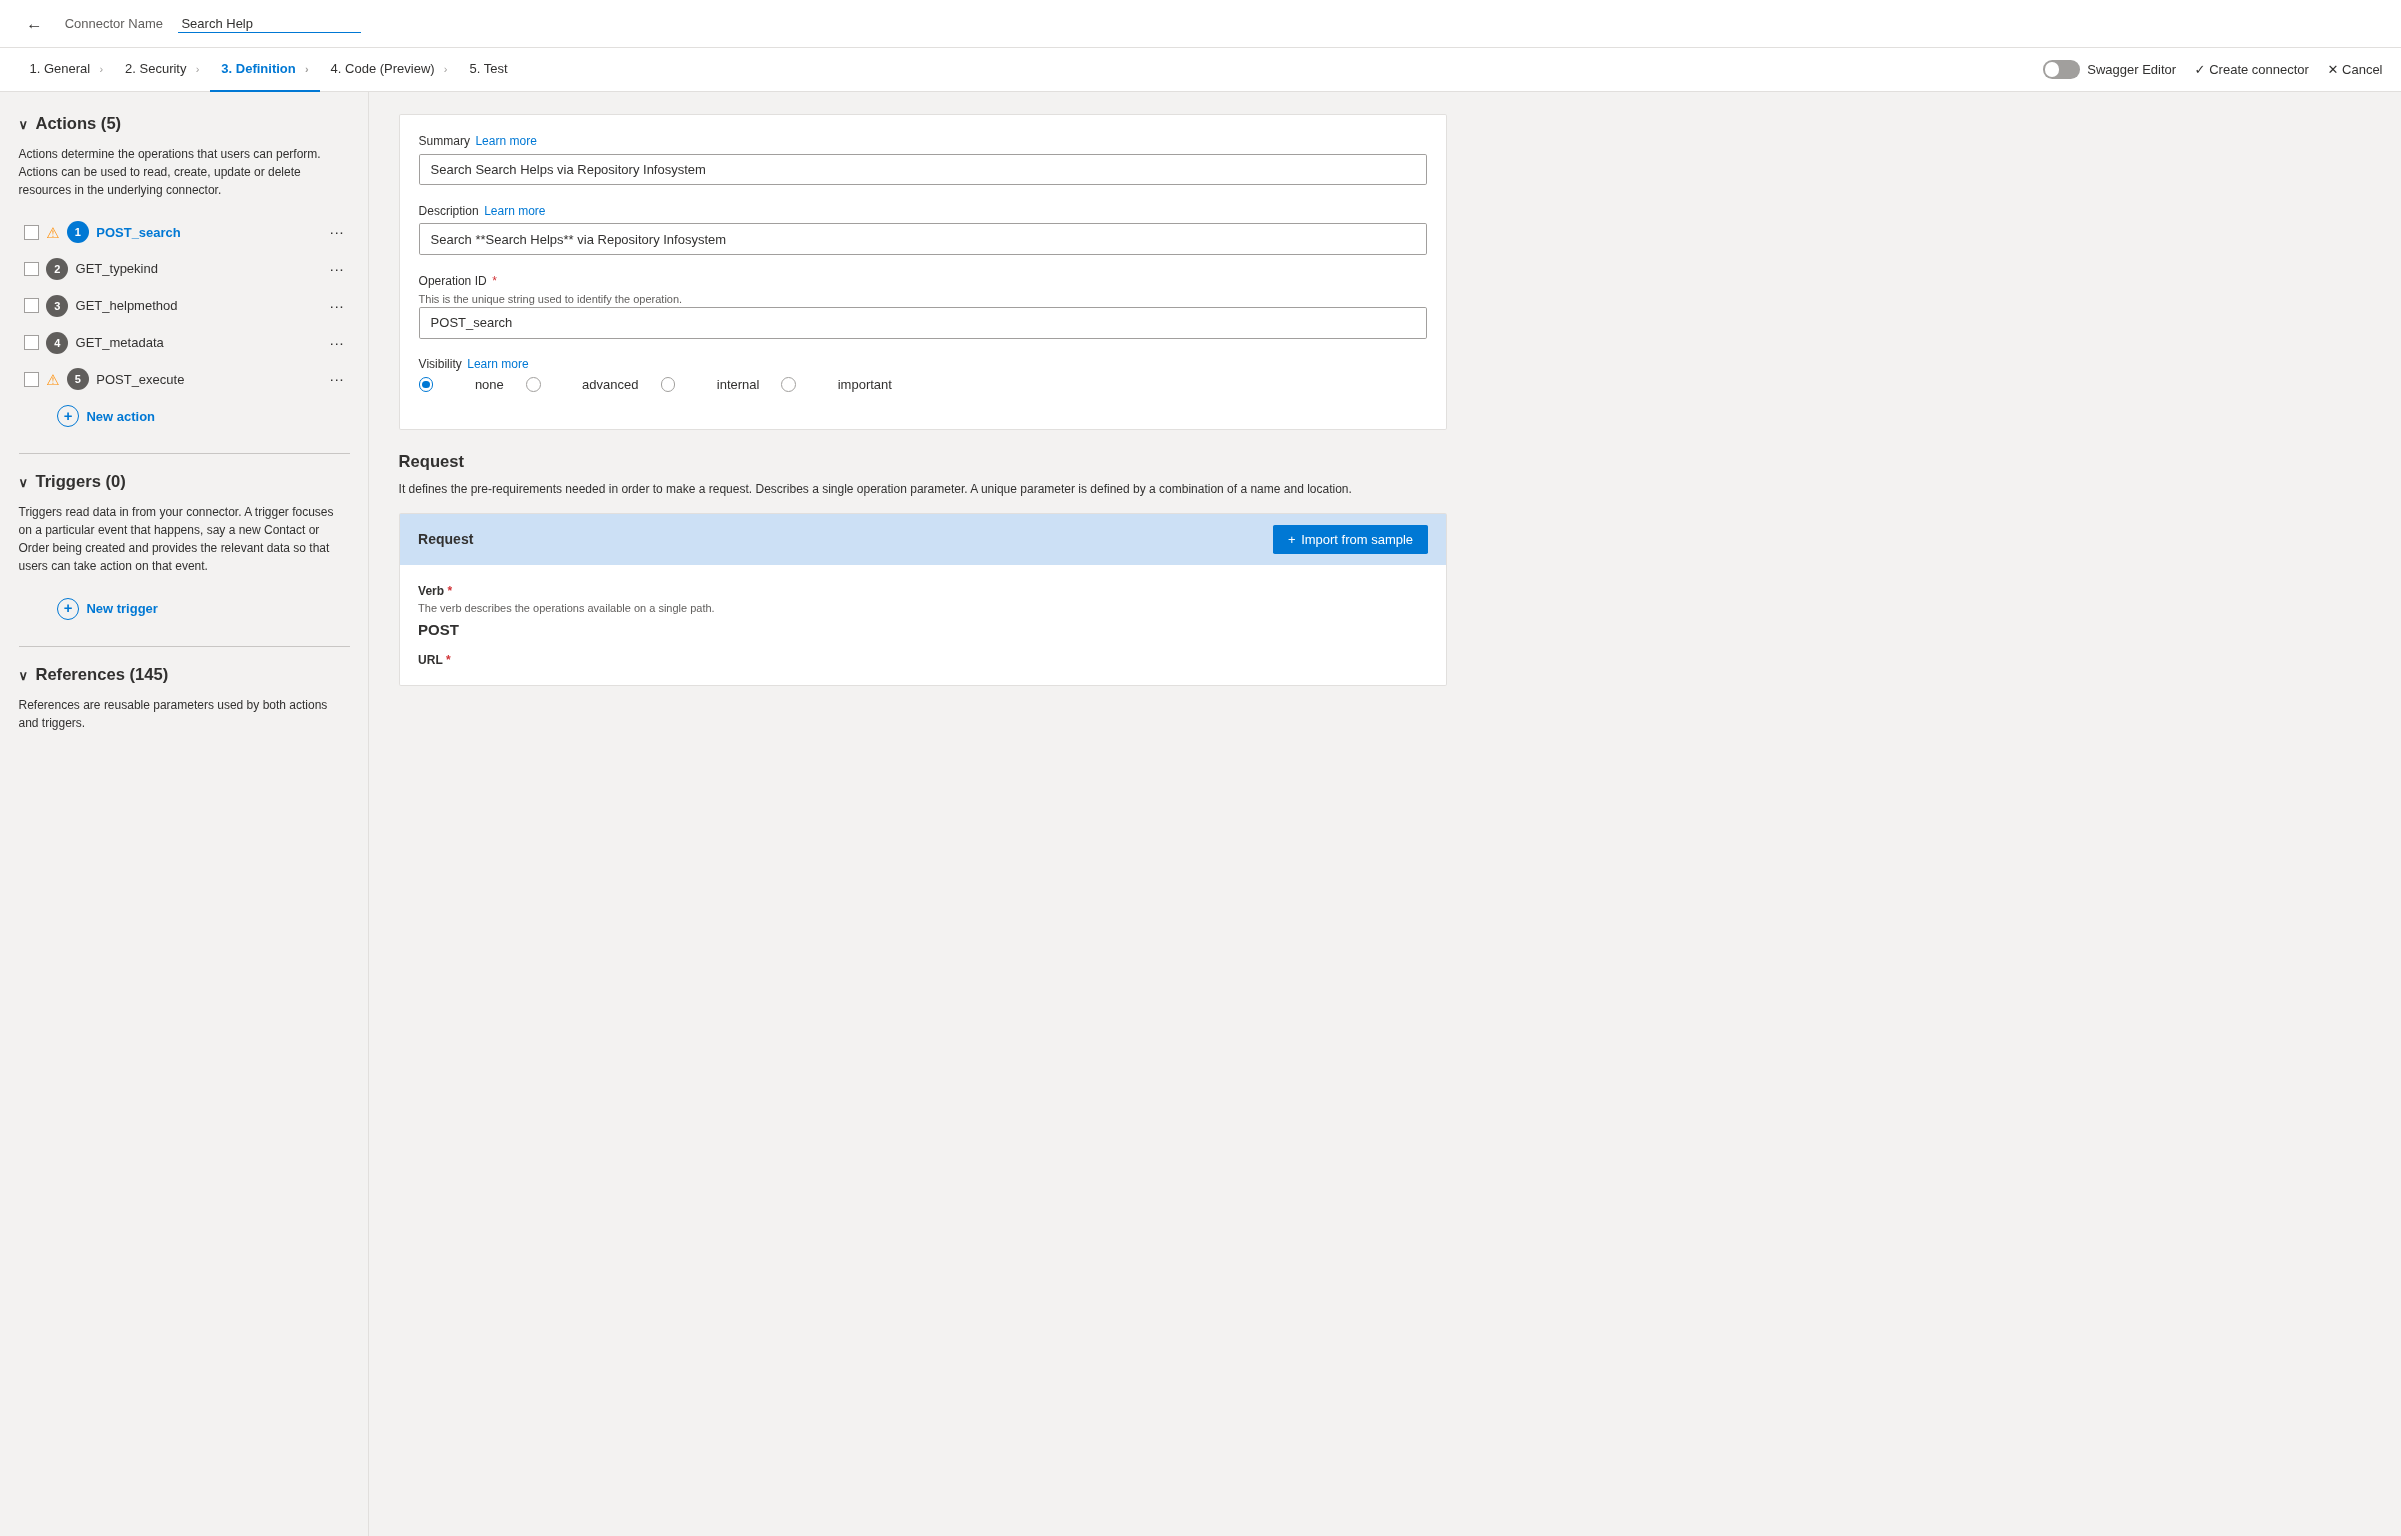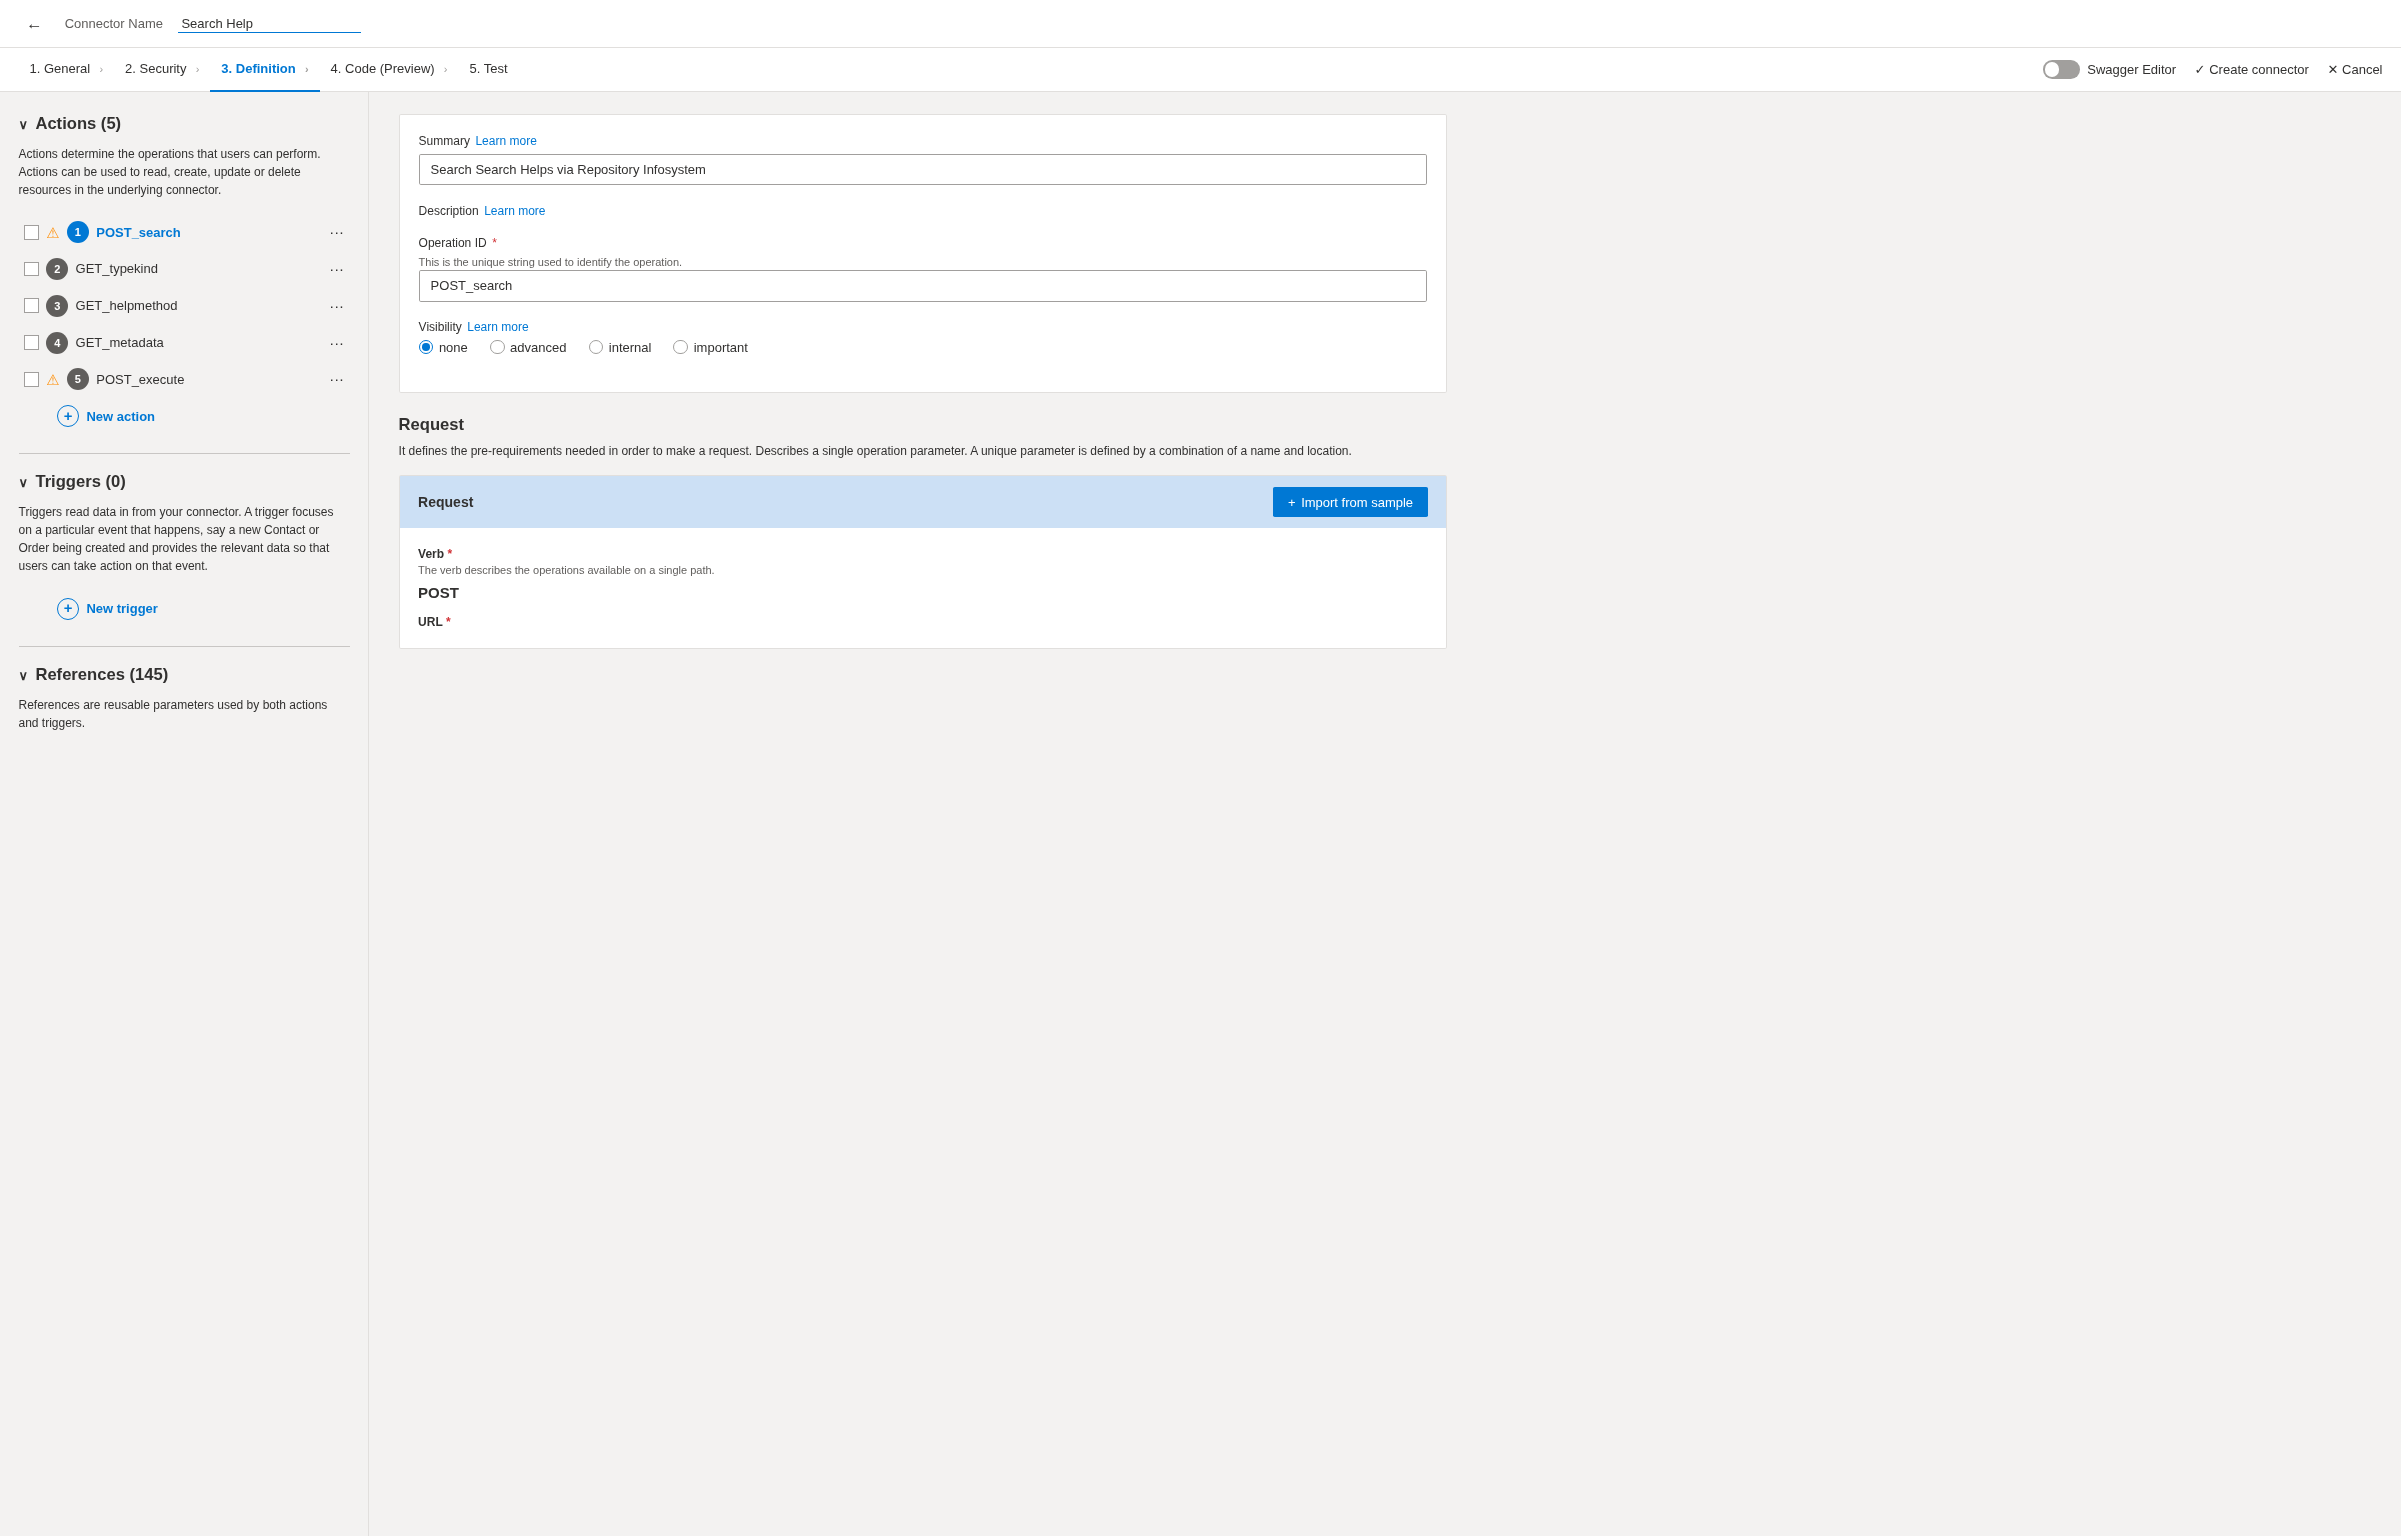--- a/index.html
+++ b/index.html
@@ -192,21 +192,21 @@
     }
     .radio-circle {
       width: 14.8px; height: 14.8px; border-radius: 50%; border: 1.8px solid #a19f9d;
       background: #fff; display: flex; align-items: center; justify-content: center;
       flex-shrink: 0;
     }
     .radio-circle.checked { border-color: #0078d4; }
     .radio-circle.checked::after {
       content: ''; width: 7.4px; height: 7.4px; border-radius: 50%; background: #0078d4;
     }
-    .radio-label { font-size: 13px; color: #323130; }
+    .radio-label { font-size: 13px; color: #323130; margin-left: 36px; }
 
     
     .request-section { }
     .request-title { font-size: 16.6px; font-weight: 600; margin-bottom: 7.4px; }
     .request-desc { font-size: 12px; color: #323130; line-height: 1.5; margin-bottom: 14.8px; }
 
     .request-card { background: #fff; border: 0.9px solid #e1dfdd; border-radius: 1.8px; }
     .request-card-header {
       background: #cce0f5; padding: 11px 18.5px;
       display: flex; align-items: center; justify-content: space-between;
@@ -369,20 +369,21 @@
               <a href="#">Learn more</a>
             </div>
             <input class="text-input" type="text" value="Search Search Helps via Repository Infosystem" style="">
           </div>
 
           <div class="field-group">
             <div class="field-label">
               <span>Description</span>
               <a href="#">Learn more</a>
             </div>
+            <input class="text-input" type="text" value="Search **Search Helps** via Repository Infosystem" style="">
           </div>
 
           <div class="field-group">
             <div class="field-label">
               <span>Operation ID</span>
               <span class="required">*</span>
             </div>
             <div class="field-hint">This is the unique string used to identify the operation.</div>
             <input class="text-input" type="text" value="POST_search" style="">
           </div>

